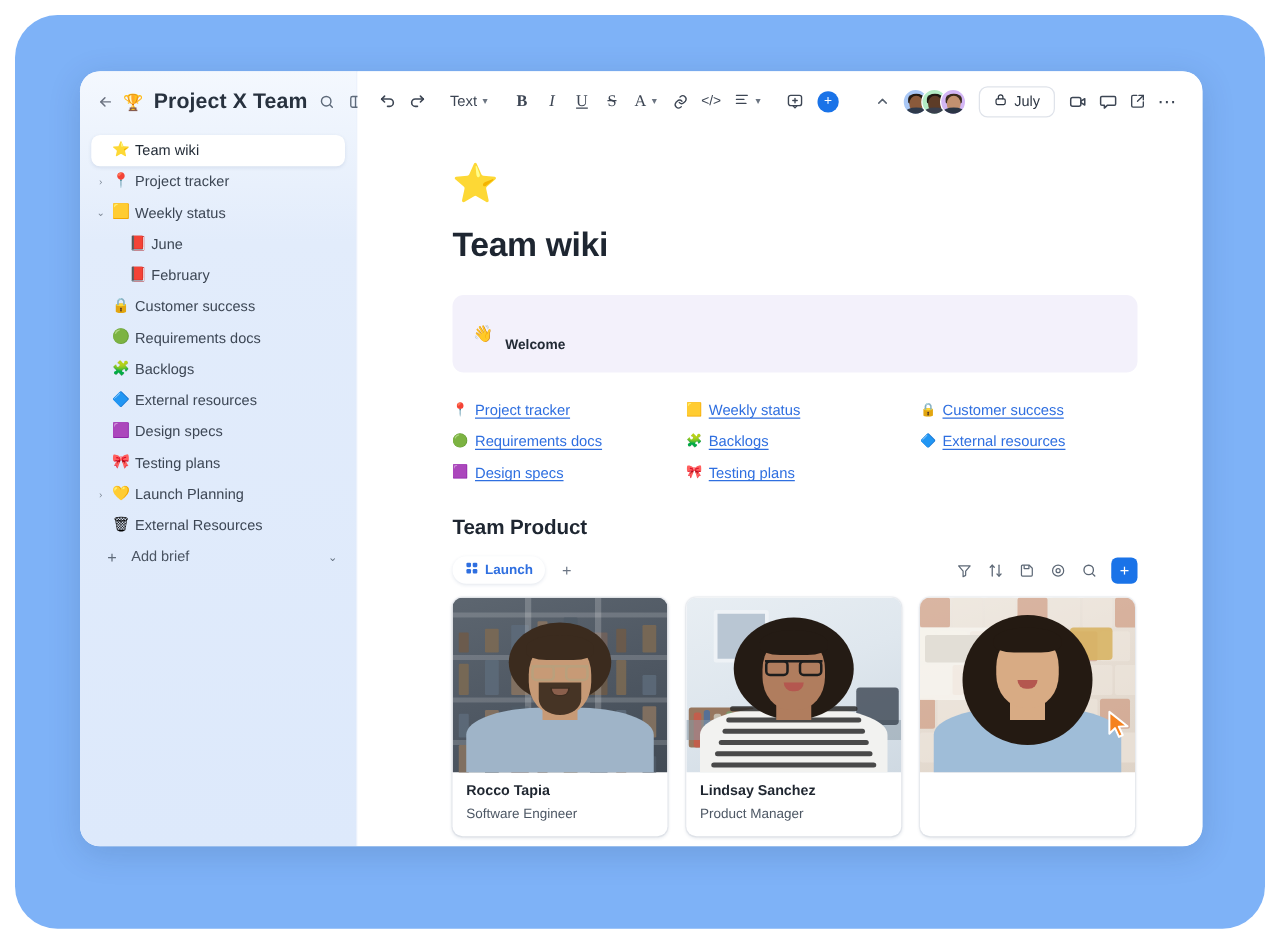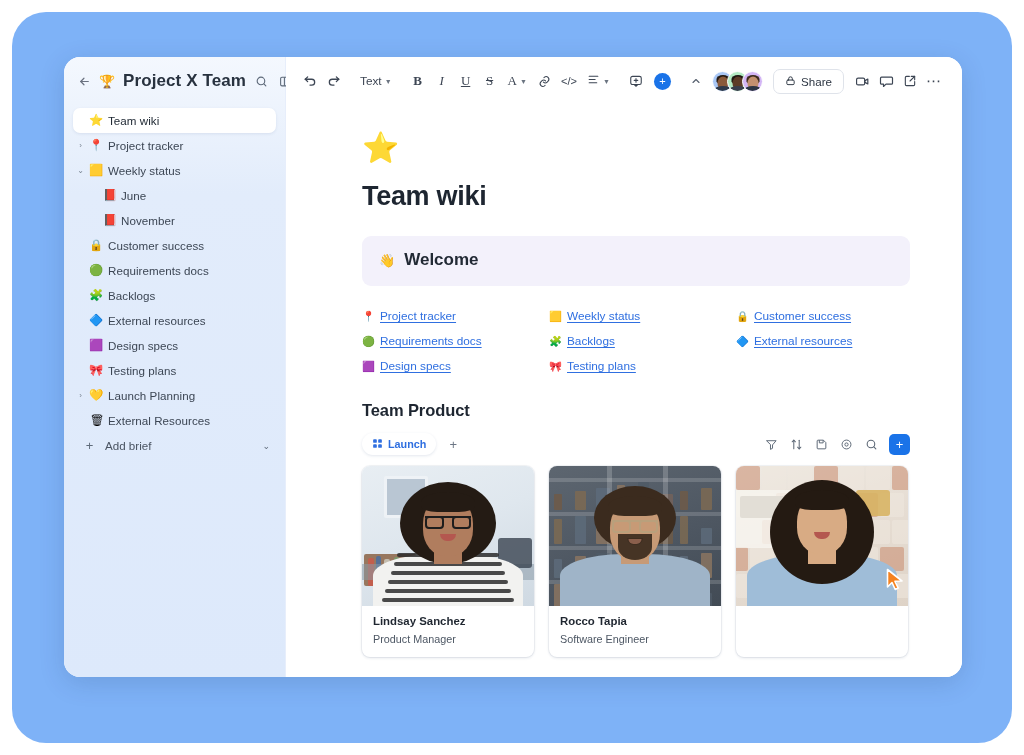--- a/index.html
+++ b/index.html
@@ -252,21 +252,21 @@
     margin-top: 24px;
     background: #f3f1fb;
     border-radius: 9px;
     padding: 14px 18px 16px 17px;
     width: 548px;
   }
   .callout-head {
     display: flex; align-items: center; gap: 9px;
   }
   .callout-emoji { font-size: 13px; line-height: 1; }
-  .callout-title { font-size: 17px; font-weight: 700; color: #222a35; }
+  .callout-title { font-size: 11px; font-weight: 700; color: #222a35; margin-top: 20px; }
   .callout-body {
     margin-top: 7px;
     margin-left: 22px;
     font-size: 11.8px;
     line-height: 1.62;
     color: #313a46;
     max-width: 478px;
   }
 
   
@@ -415,21 +415,21 @@
           <span class="sb-caret">⌄</span>
           <span class="sb-emoji">🟨</span>
           <span class="sb-label">Weekly status</span>
         </div>
         <div class="sb-item child">
           <span class="sb-emoji">📕</span>
           <span class="sb-label">June</span>
         </div>
         <div class="sb-item child">
           <span class="sb-emoji">📕</span>
-          <span class="sb-label">November</span>
+          <span class="sb-label">February</span>
         </div>
         <div class="sb-item">
           <span class="sb-caret spacer"></span>
           <span class="sb-emoji">🔒</span>
           <span class="sb-label">Customer success</span>
         </div>
         <div class="sb-item">
           <span class="sb-caret spacer"></span>
           <span class="sb-emoji">🟢</span>
           <span class="sb-label">Requirements docs</span>
@@ -560,21 +560,21 @@
         </div>
       </div>
 
       <div class="share-btn">
         <span>
           <svg width="11" height="11" viewBox="0 0 24 24" fill="none" stroke="currentColor" stroke-width="2.1" stroke-linecap="round">
               <rect x="4" y="11" width="16" height="10" rx="2.5"></rect>
               <path d="M8 11V8a4 4 0 0 1 8 0v3"></path>
             </svg>
         </span>
-        <span>Share</span>
+        <span>July</span>
       </div>
 
       <div class="tb-btn" style="margin-left:6px">
         <svg width="15" height="15" viewBox="0 0 24 24" fill="none" stroke="currentColor" stroke-width="1.9" stroke-linecap="round" stroke-linejoin="round">
             <rect x="2.5" y="6.5" width="13" height="11" rx="2.5"></rect>
             <path d="M15.5 11l5-3v8l-5-3z"></path>
           </svg>
       </div>
       <div class="tb-btn">
         <svg width="15" height="15" viewBox="0 0 24 24" fill="none" stroke="currentColor" stroke-width="1.9" stroke-linecap="round" stroke-linejoin="round">
@@ -682,52 +682,20 @@
           <div class="vb-icon">
             <svg width="13" height="13" viewBox="0 0 24 24" fill="none" stroke="currentColor" stroke-width="2" stroke-linecap="round">
                 <circle cx="11" cy="11" r="7"></circle>
                 <path d="M20 20l-3.6-3.6"></path>
               </svg>
           </div>
           <div class="vb-plus">+</div>
         </div>
 
         <div class="cards" id="cards">
-            <div class="card">
-              <div class="photo">
-                <div class="ph-bg" style="background: linear-gradient(160deg, rgb(232, 238, 243) 0%, rgb(223, 231, 238) 45%, rgb(207, 217, 226) 100%);"></div>
-                <div style="position: absolute; left: 2px; top: 88px; width: 52px; height: 32px; background: rgb(143, 106, 79); border-radius: 2px; opacity: 0.9;"></div>
-                <div style="position: absolute; left: 6px; top: 92px; width: 6px; height: 28px; background: rgb(199, 91, 74); border-radius: 2px; opacity: 0.9;"></div>
-                <div style="position: absolute; left: 14px; top: 90px; width: 5px; height: 30px; background: rgb(79, 111, 156); border-radius: 2px; opacity: 0.9;"></div>
-                <div style="position: absolute; left: 22px; top: 93px; width: 6px; height: 27px; background: rgb(201, 196, 184); border-radius: 2px; opacity: 0.9;"></div>
-                <div style="position: absolute; left: 32px; top: 91px; width: 5px; height: 29px; background: rgb(122, 154, 110); border-radius: 2px; opacity: 0.9;"></div>
-                <div style="position: absolute; left: 22px; top: 10px; width: 44px; height: 42px; background: rgb(185, 198, 211); border: 3px solid rgb(238, 242, 246); border-radius: 2px;"></div>
-                <div style="position: absolute; left: 0px; right: 0px; bottom: 26px; height: 16px; background: rgb(138, 154, 168); opacity: 0.55;"></div>
-                <div style="position: absolute; right: 2px; bottom: 38px; width: 34px; height: 30px; background: rgb(58, 68, 80); border-radius: 3px; opacity: 0.8;"></div>
-                <div class="torso" style="left: 50%; transform: translateX(-50%); bottom: 0px; width: 150px; height: 52px; background: rgb(242, 242, 240);"></div>
-                <div style="position: absolute; left: 50%; transform: translateX(-50%); bottom: 4px; width: 132px; height: 4px; background: rgb(43, 43, 43); opacity: 0.85; border-radius: 2px;"></div>
-                <div style="position: absolute; left: 50%; transform: translateX(-50%); bottom: 13px; width: 126px; height: 4px; background: rgb(43, 43, 43); opacity: 0.85; border-radius: 2px;"></div>
-                <div style="position: absolute; left: 50%; transform: translateX(-50%); bottom: 22px; width: 120px; height: 4px; background: rgb(43, 43, 43); opacity: 0.85; border-radius: 2px;"></div>
-                <div style="position: absolute; left: 50%; transform: translateX(-50%); bottom: 31px; width: 114px; height: 4px; background: rgb(43, 43, 43); opacity: 0.85; border-radius: 2px;"></div>
-                <div style="position: absolute; left: 50%; transform: translateX(-50%); bottom: 40px; width: 108px; height: 4px; background: rgb(43, 43, 43); opacity: 0.85; border-radius: 2px;"></div>
-                <div style="position: absolute; left: 50%; transform: translateX(-50%); bottom: 49px; width: 102px; height: 4px; background: rgb(43, 43, 43); opacity: 0.85; border-radius: 2px;"></div>
-                <div class="hairblob" style="left: 50%; transform: translateX(-50%); top: 16px; width: 96px; height: 82px; background: rgb(36, 27, 20);"></div>
-                <div style="position: absolute; left: 50%; transform: translateX(-50%); bottom: 42px; width: 28px; height: 26px; background: rgb(176, 125, 94);"></div>
-                <div class="head" style="left: 50%; transform: translateX(-50%); top: 30px; width: 50px; height: 60px; background: rgb(176, 125, 94);"></div>
-                <div style="position: absolute; left: 50%; transform: translateX(-50%); top: 26px; width: 54px; height: 20px; background: rgb(36, 27, 20); border-radius: 50% 50% 30% 30%;"></div>
-                <div style="position: absolute; left: 50%; transform: translateX(-50%); top: 50px; width: 46px; height: 13px; border-top: 2px solid rgb(29, 29, 29);"></div>
-                <div style="position: absolute; left: 50%; margin-left: -23px; top: 50px; width: 19px; height: 13px; border: 2px solid rgb(29, 29, 29); border-radius: 4px;"></div>
-                <div style="position: absolute; left: 50%; margin-left: 4px; top: 50px; width: 19px; height: 13px; border: 2px solid rgb(29, 29, 29); border-radius: 4px;"></div>
-                <div style="position: absolute; left: 50%; transform: translateX(-50%); top: 68px; width: 16px; height: 7px; background: rgb(180, 87, 79); border-radius: 0px 0px 9px 9px;"></div>
-              </div>
-              <div class="card-meta">
-                <div class="c-name">Lindsay Sanchez</div>
-                <div class="c-role">Product Manager</div>
-              </div>
-            </div>
             <div class="card">
               <div class="photo">
                 <div class="ph-bg" style="background: linear-gradient(160deg, rgb(93, 102, 112) 0%, rgb(78, 87, 98) 55%, rgb(66, 75, 85) 100%);"></div>
                 <div class="shelf" style="left: 0px; right: 0px; top: 12px; height: 4px; background: rgba(255, 255, 255, 0.16);"></div>
                 <div style="position: absolute; left: 5px; top: 28px; width: 8px; height: 16px; background: rgb(110, 91, 72); opacity: 0.85; border-radius: 1px;"></div>
                 <div style="position: absolute; left: 26px; top: 25px; width: 11px; height: 19px; background: rgb(125, 106, 82); opacity: 0.85; border-radius: 1px;"></div>
                 <div style="position: absolute; left: 47px; top: 22px; width: 14px; height: 22px; background: rgb(93, 107, 122); opacity: 0.85; border-radius: 1px;"></div>
                 <div style="position: absolute; left: 68px; top: 19px; width: 8px; height: 25px; background: rgb(138, 116, 96); opacity: 0.85; border-radius: 1px;"></div>
                 <div style="position: absolute; left: 89px; top: 16px; width: 11px; height: 28px; background: rgb(79, 90, 102); opacity: 0.85; border-radius: 1px;"></div>
                 <div style="position: absolute; left: 110px; top: 28px; width: 14px; height: 16px; background: rgb(115, 97, 90); opacity: 0.85; border-radius: 1px;"></div>
@@ -776,20 +744,52 @@
                 <div style="position: absolute; left: 50%; transform: translateX(-50%); top: 68px; width: 34px; height: 26px; background: rgb(59, 43, 30); opacity: 0.92; border-radius: 0px 0px 50% 50%;"></div>
                 <div style="position: absolute; left: 50%; transform: translateX(-50%); top: 73px; width: 13px; height: 5px; background: rgb(138, 95, 76); border-radius: 0px 0px 8px 8px;"></div>
               </div>
               <div class="card-meta">
                 <div class="c-name">Rocco Tapia</div>
                 <div class="c-role">Software Engineer</div>
               </div>
             </div>
             <div class="card">
               <div class="photo">
+                <div class="ph-bg" style="background: linear-gradient(160deg, rgb(232, 238, 243) 0%, rgb(223, 231, 238) 45%, rgb(207, 217, 226) 100%);"></div>
+                <div style="position: absolute; left: 2px; top: 88px; width: 52px; height: 32px; background: rgb(143, 106, 79); border-radius: 2px; opacity: 0.9;"></div>
+                <div style="position: absolute; left: 6px; top: 92px; width: 6px; height: 28px; background: rgb(199, 91, 74); border-radius: 2px; opacity: 0.9;"></div>
+                <div style="position: absolute; left: 14px; top: 90px; width: 5px; height: 30px; background: rgb(79, 111, 156); border-radius: 2px; opacity: 0.9;"></div>
+                <div style="position: absolute; left: 22px; top: 93px; width: 6px; height: 27px; background: rgb(201, 196, 184); border-radius: 2px; opacity: 0.9;"></div>
+                <div style="position: absolute; left: 32px; top: 91px; width: 5px; height: 29px; background: rgb(122, 154, 110); border-radius: 2px; opacity: 0.9;"></div>
+                <div style="position: absolute; left: 22px; top: 10px; width: 44px; height: 42px; background: rgb(185, 198, 211); border: 3px solid rgb(238, 242, 246); border-radius: 2px;"></div>
+                <div style="position: absolute; left: 0px; right: 0px; bottom: 26px; height: 16px; background: rgb(138, 154, 168); opacity: 0.55;"></div>
+                <div style="position: absolute; right: 2px; bottom: 38px; width: 34px; height: 30px; background: rgb(58, 68, 80); border-radius: 3px; opacity: 0.8;"></div>
+                <div class="torso" style="left: 50%; transform: translateX(-50%); bottom: 0px; width: 150px; height: 52px; background: rgb(242, 242, 240);"></div>
+                <div style="position: absolute; left: 50%; transform: translateX(-50%); bottom: 4px; width: 132px; height: 4px; background: rgb(43, 43, 43); opacity: 0.85; border-radius: 2px;"></div>
+                <div style="position: absolute; left: 50%; transform: translateX(-50%); bottom: 13px; width: 126px; height: 4px; background: rgb(43, 43, 43); opacity: 0.85; border-radius: 2px;"></div>
+                <div style="position: absolute; left: 50%; transform: translateX(-50%); bottom: 22px; width: 120px; height: 4px; background: rgb(43, 43, 43); opacity: 0.85; border-radius: 2px;"></div>
+                <div style="position: absolute; left: 50%; transform: translateX(-50%); bottom: 31px; width: 114px; height: 4px; background: rgb(43, 43, 43); opacity: 0.85; border-radius: 2px;"></div>
+                <div style="position: absolute; left: 50%; transform: translateX(-50%); bottom: 40px; width: 108px; height: 4px; background: rgb(43, 43, 43); opacity: 0.85; border-radius: 2px;"></div>
+                <div style="position: absolute; left: 50%; transform: translateX(-50%); bottom: 49px; width: 102px; height: 4px; background: rgb(43, 43, 43); opacity: 0.85; border-radius: 2px;"></div>
+                <div class="hairblob" style="left: 50%; transform: translateX(-50%); top: 16px; width: 96px; height: 82px; background: rgb(36, 27, 20);"></div>
+                <div style="position: absolute; left: 50%; transform: translateX(-50%); bottom: 42px; width: 28px; height: 26px; background: rgb(176, 125, 94);"></div>
+                <div class="head" style="left: 50%; transform: translateX(-50%); top: 30px; width: 50px; height: 60px; background: rgb(176, 125, 94);"></div>
+                <div style="position: absolute; left: 50%; transform: translateX(-50%); top: 26px; width: 54px; height: 20px; background: rgb(36, 27, 20); border-radius: 50% 50% 30% 30%;"></div>
+                <div style="position: absolute; left: 50%; transform: translateX(-50%); top: 50px; width: 46px; height: 13px; border-top: 2px solid rgb(29, 29, 29);"></div>
+                <div style="position: absolute; left: 50%; margin-left: -23px; top: 50px; width: 19px; height: 13px; border: 2px solid rgb(29, 29, 29); border-radius: 4px;"></div>
+                <div style="position: absolute; left: 50%; margin-left: 4px; top: 50px; width: 19px; height: 13px; border: 2px solid rgb(29, 29, 29); border-radius: 4px;"></div>
+                <div style="position: absolute; left: 50%; transform: translateX(-50%); top: 68px; width: 16px; height: 7px; background: rgb(180, 87, 79); border-radius: 0px 0px 9px 9px;"></div>
+              </div>
+              <div class="card-meta">
+                <div class="c-name">Lindsay Sanchez</div>
+                <div class="c-role">Product Manager</div>
+              </div>
+            </div>
+            <div class="card">
+              <div class="photo">
                 <div class="ph-bg" style="background: linear-gradient(160deg, rgb(239, 234, 227) 0%, rgb(230, 221, 211) 50%, rgb(222, 211, 199) 100%);"></div>
                 <div style="position: absolute; left: 0px; top: 0px; width: 24px; height: 24px; background: rgb(201, 138, 110); opacity: 0.55; border-radius: 2px;"></div>
                 <div style="position: absolute; left: 26px; top: 0px; width: 24px; height: 24px; background: rgb(239, 231, 222); opacity: 0.55; border-radius: 2px;"></div>
                 <div style="position: absolute; left: 52px; top: 0px; width: 24px; height: 24px; background: rgb(239, 231, 222); opacity: 0.55; border-radius: 2px;"></div>
                 <div style="position: absolute; left: 78px; top: 0px; width: 24px; height: 24px; background: rgb(201, 138, 110); opacity: 0.55; border-radius: 2px;"></div>
                 <div style="position: absolute; left: 104px; top: 0px; width: 24px; height: 24px; background: rgb(239, 231, 222); opacity: 0.55; border-radius: 2px;"></div>
                 <div style="position: absolute; left: 130px; top: 0px; width: 24px; height: 24px; background: rgb(239, 231, 222); opacity: 0.55; border-radius: 2px;"></div>
                 <div style="position: absolute; left: 156px; top: 0px; width: 24px; height: 24px; background: rgb(201, 138, 110); opacity: 0.55; border-radius: 2px;"></div>
                 <div style="position: absolute; left: -12px; top: 27px; width: 24px; height: 24px; background: rgb(239, 231, 222); opacity: 0.55; border-radius: 2px;"></div>
                 <div style="position: absolute; left: 14px; top: 27px; width: 24px; height: 24px; background: rgb(239, 231, 222); opacity: 0.55; border-radius: 2px;"></div>

